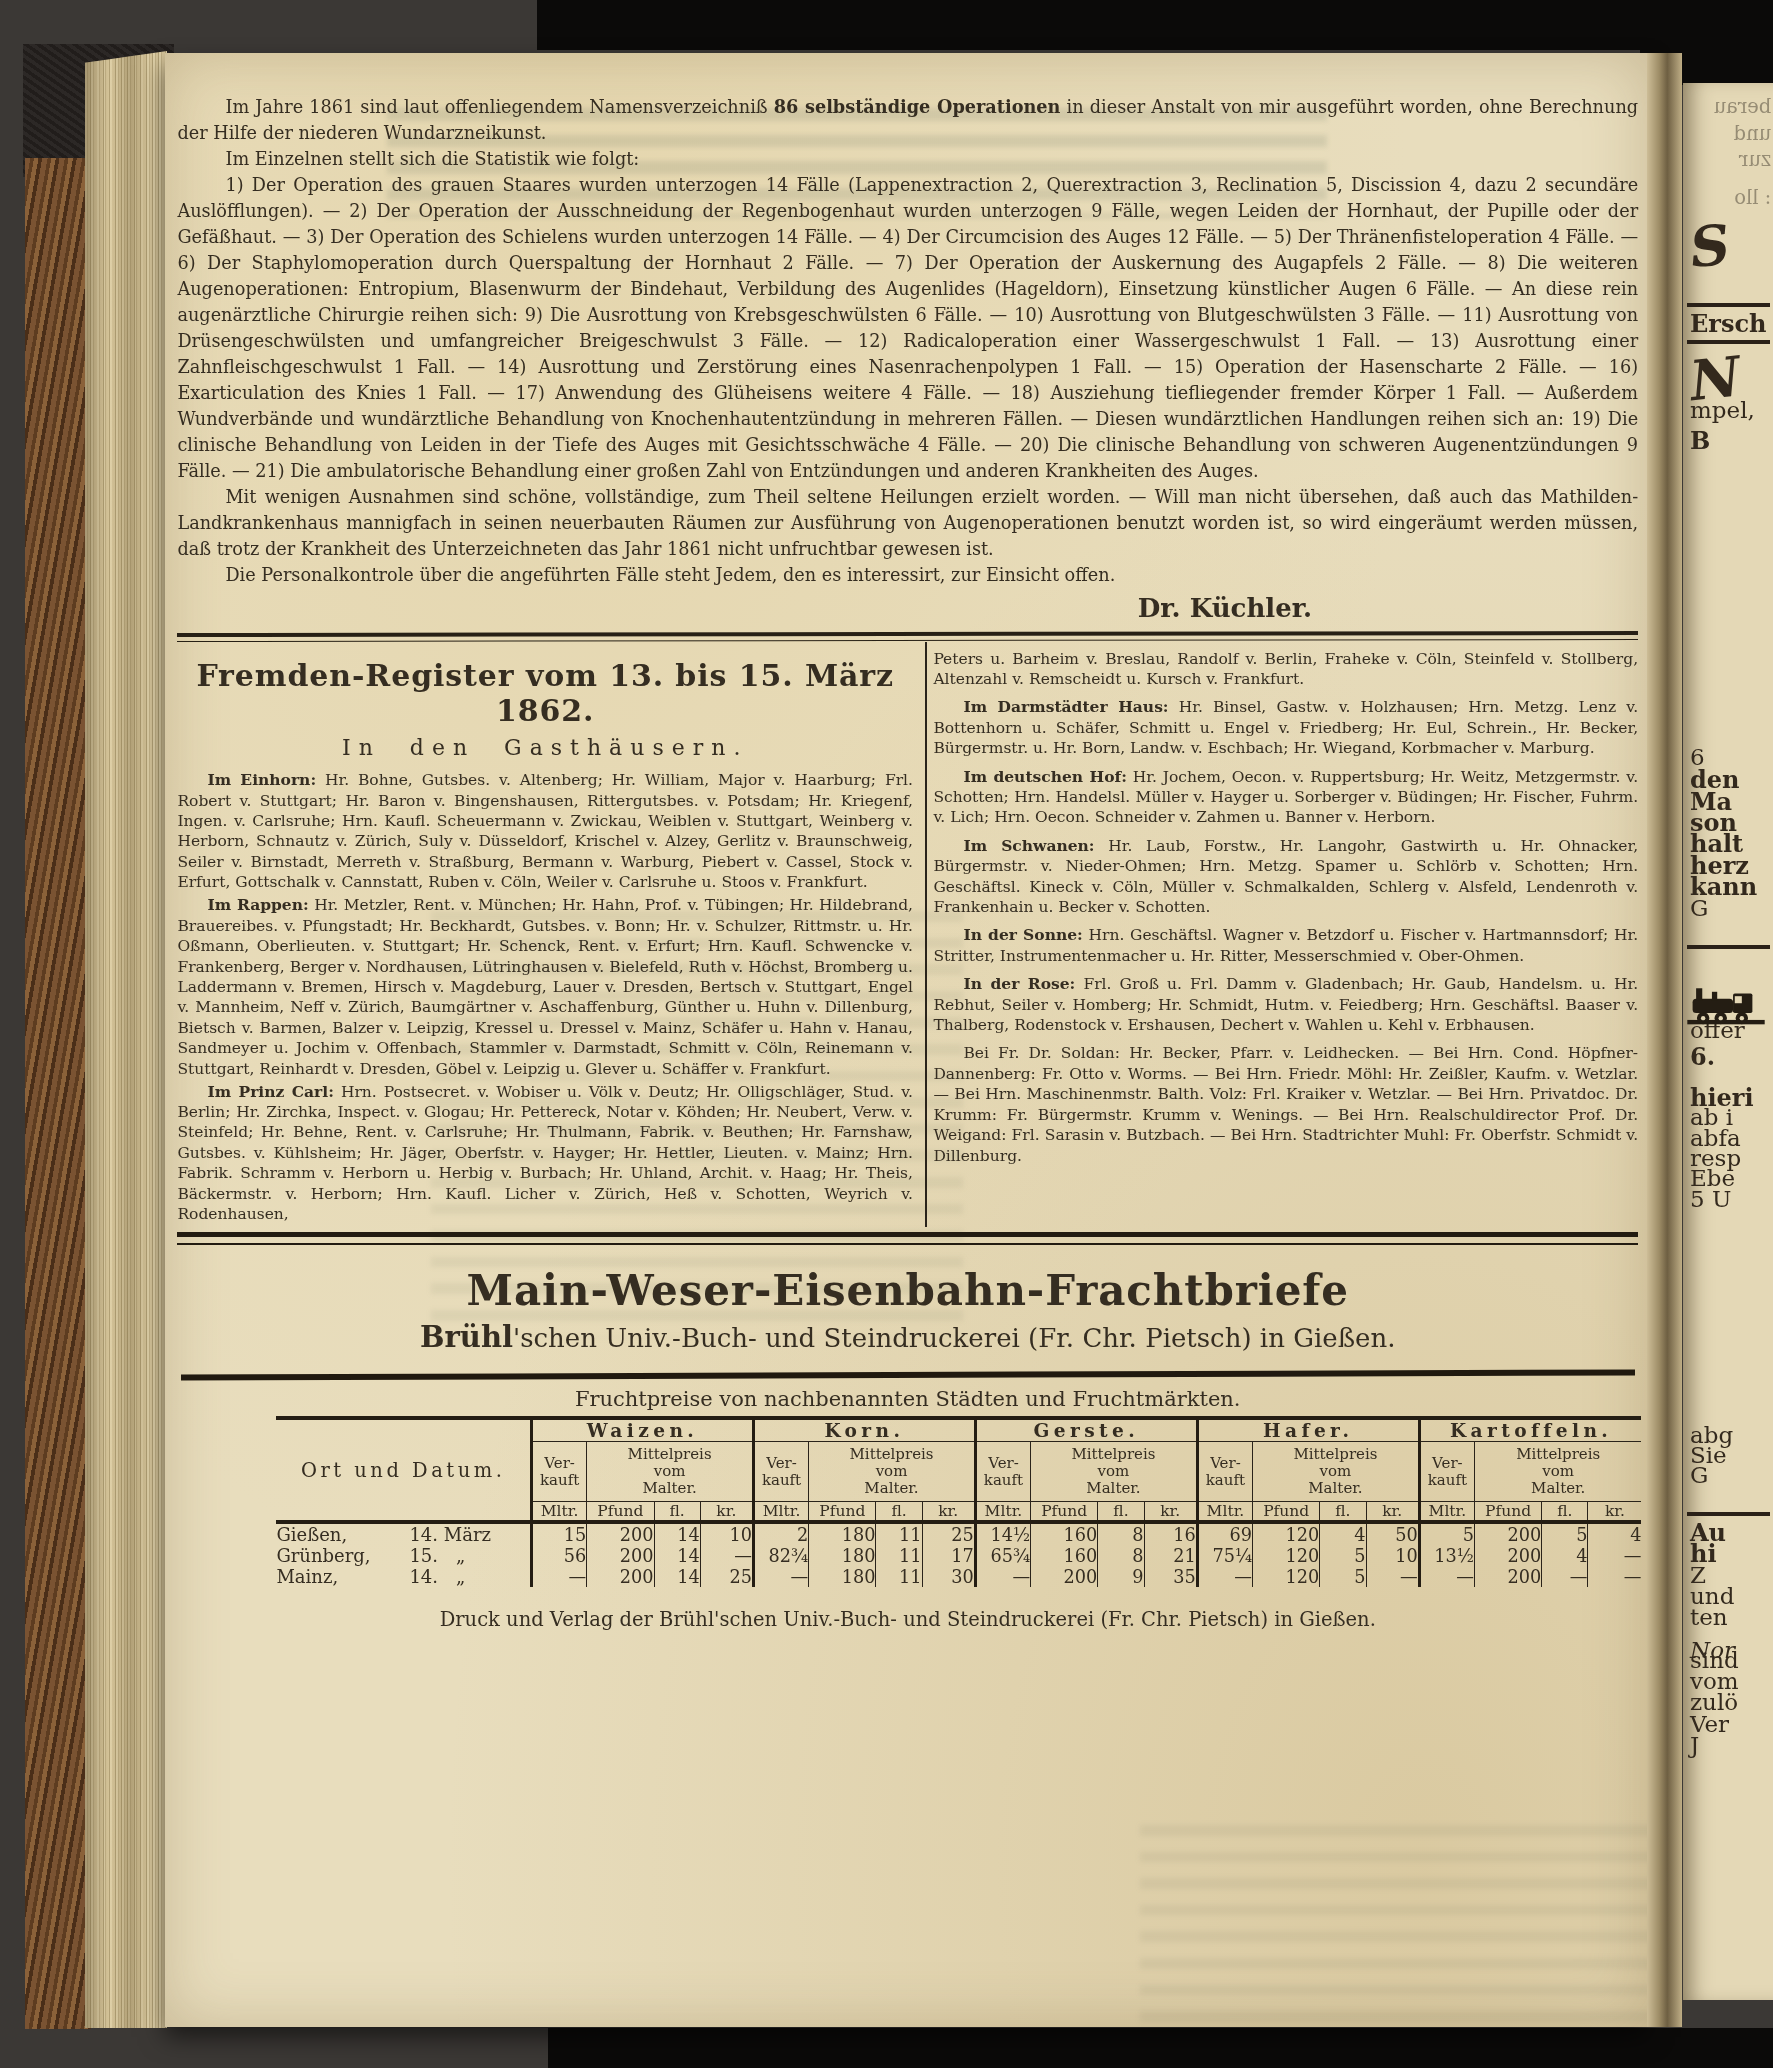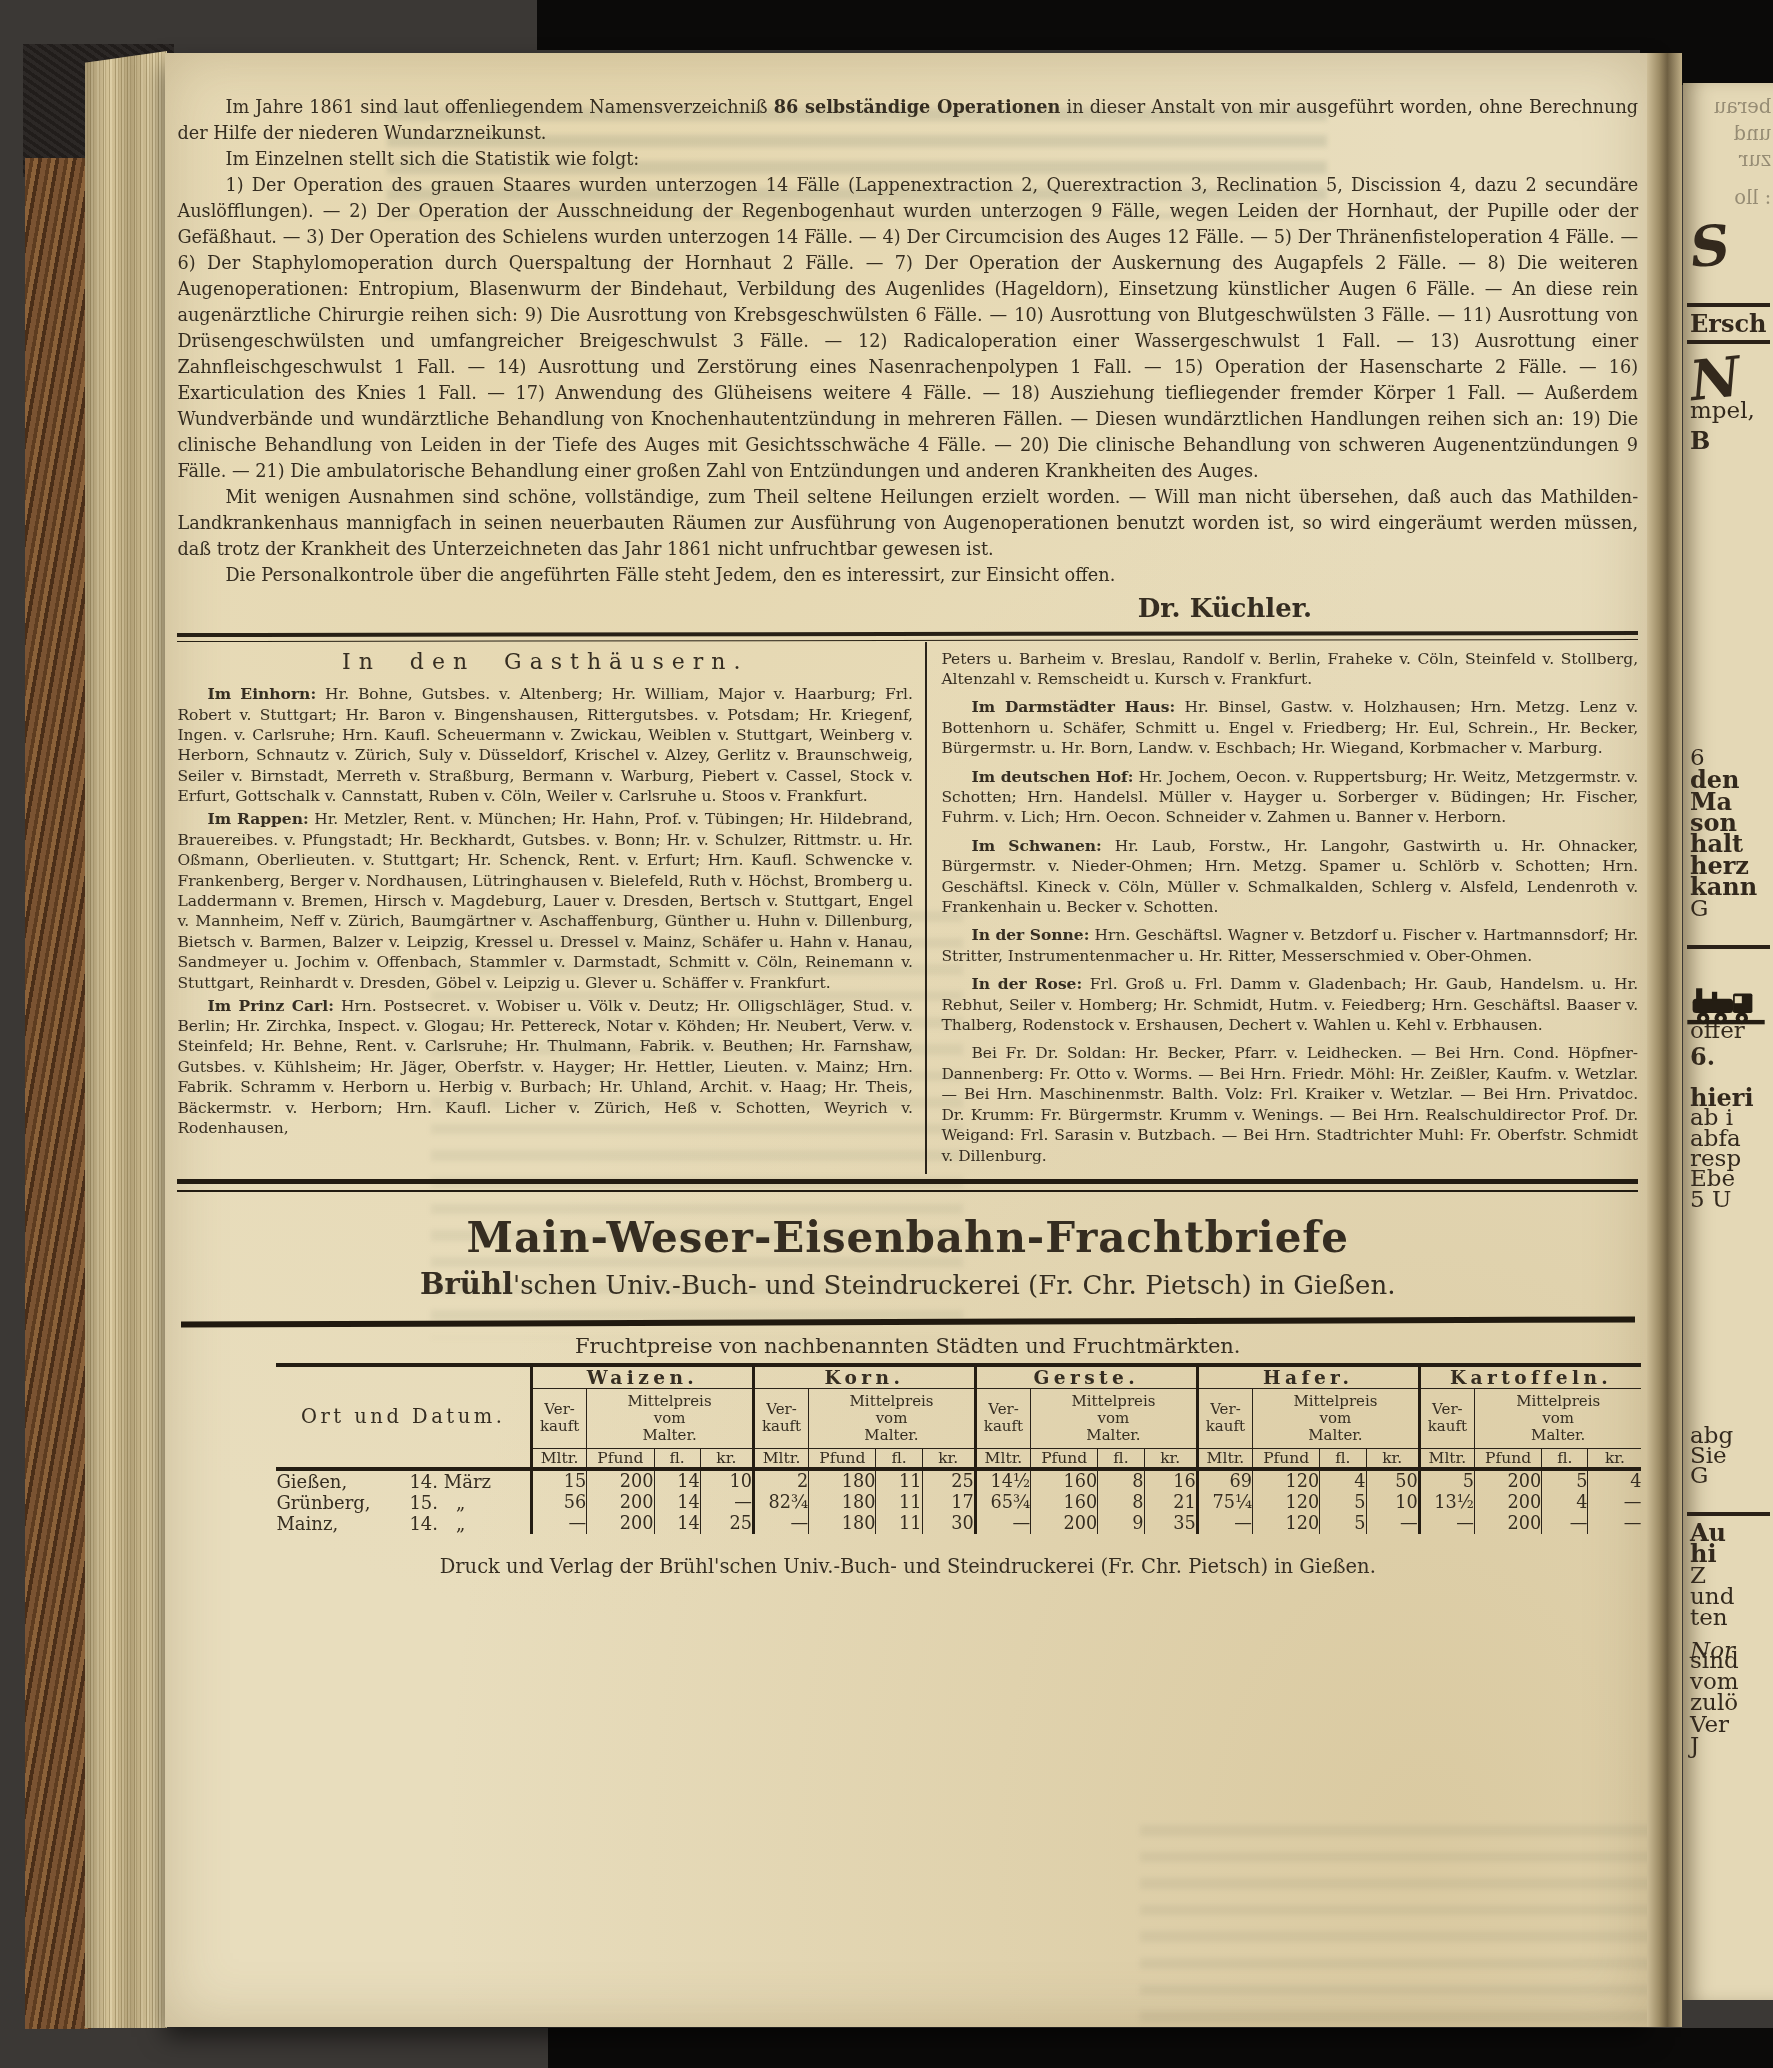--- a/index.html
+++ b/index.html
@@ -36,21 +36,21 @@
   
   .intro p{margin:0;text-indent:48px;text-align:justify;font-size:17.7px;line-height:26px;}
   .signature{text-align:right;padding-right:326px;font-weight:bold;font-size:26px;margin:5.3px 0 8.9px;}
   
   .rule-double1{height:4.4px;border-top:4.4px solid #272015;border-bottom:1.8px solid #272015;transform:rotate(-0.08deg);}
   .rule-double2{height:5.3px;border-top:5.3px solid #221b11;border-bottom:2.7px solid #221b11;margin-top:5.3px;}
   .rule-heavy{height:6.2px;background:#20190f;transform:rotate(-0.2deg);margin:17.7px 3.5px 8.9px;}
   
   .register{display:flex;align-items:stretch;}
   .reg-left{width:750px;padding-right:12.4px;border-right:2.7px solid #2a241b;box-sizing:border-box;}
-  .reg-right{flex:1;padding-left:14px;padding-top:7px;}
+  .reg-right{flex:1;padding-left:6px;padding-top:7px;}
   .reg-title{text-align:center;font-weight:bold;font-size:30px;letter-spacing:0.9px;margin:16px 0 7px;}
   .reg-sub{text-align:center;font-size:22px;letter-spacing:8px;word-spacing:14px;margin:7px 0 10.6px;}
   .entry{margin:0 0 2.7px;text-indent:30px;text-align:justify;font-size:15.5px;line-height:20.4px;}
   .entry.cont{text-indent:0;}
   .reg-right .entry{margin-bottom:8px;}
   .entry b{font-weight:bold;}
   .privat-head{margin:19.5px 0 12.4px;}
   
   .ad-title{margin:21px 0 5.3px;text-align:center;font-size:42px;font-weight:bold;letter-spacing:0.9px;}
   .ad-line1{font-size:26px;padding-left:14px;margin:8.9px 0 1.8px;}
@@ -112,20 +112,21 @@
         <p>1) Der Operation des grauen Staares wurden unterzogen 14 Fälle (Lappenextraction 2, Querextraction 3, Reclination 5, Discission 4, dazu 2 secundäre Auslöfflungen). — 2) Der Operation der Ausschneidung der Regenbogenhaut wurden unterzogen 9 Fälle, wegen Leiden der Hornhaut, der Pupille oder der Gefäßhaut. — 3) Der Operation des Schielens wurden unterzogen 14 Fälle. — 4) Der Circumcision des Auges 12 Fälle. — 5) Der Thränenfisteloperation 4 Fälle. — 6) Der Staphylomoperation durch Querspaltung der Hornhaut 2 Fälle. — 7) Der Operation der Auskernung des Augapfels 2 Fälle. — 8) Die weiteren Augenoperationen: Entropium, Blasenwurm der Bindehaut, Verbildung des Augenlides (Hageldorn), Einsetzung künstlicher Augen 6 Fälle. — An diese rein augenärztliche Chirurgie reihen sich: 9) Die Ausrottung von Krebsgeschwülsten 6 Fälle. — 10) Ausrottung von Blutgeschwülsten 3 Fälle. — 11) Ausrottung von Drüsengeschwülsten und umfangreicher Breigeschwulst 3 Fälle. — 12) Radicaloperation einer Wassergeschwulst 1 Fall. — 13) Ausrottung einer Zahnfleischgeschwulst 1 Fall. — 14) Ausrottung und Zerstörung eines Nasenrachenpolypen 1 Fall. — 15) Operation der Hasenscharte 2 Fälle. — 16) Exarticulation des Knies 1 Fall. — 17) Anwendung des Glüheisens weitere 4 Fälle. — 18) Ausziehung tiefliegender fremder Körper 1 Fall. — Außerdem Wundverbände und wundärztliche Behandlung von Knochenhautentzündung in mehreren Fällen. — Diesen wundärztlichen Handlungen reihen sich an: 19) Die clinische Behandlung von Leiden in der Tiefe des Auges mit Gesichtsschwäche 4 Fälle. — 20) Die clinische Behandlung von schweren Augenentzündungen 9 Fälle. — 21) Die ambulatorische Behandlung einer großen Zahl von Entzündungen und anderen Krankheiten des Auges.</p>
         <p>Mit wenigen Ausnahmen sind schöne, vollständige, zum Theil seltene Heilungen erzielt worden. — Will man nicht übersehen, daß auch das Mathilden-Landkrankenhaus mannigfach in seinen neuerbauten Räumen zur Ausführung von Augenoperationen benutzt worden ist, so wird eingeräumt werden müssen, daß trotz der Krankheit des Unterzeichneten das Jahr 1861 nicht unfruchtbar gewesen ist.</p>
         <p>Die Personalkontrole über die angeführten Fälle steht Jedem, den es interessirt, zur Einsicht offen.</p>
       </div>
       <div class="signature">Dr. Küchler.</div>
 
       <div class="rule-double1"></div>
 
       <div class="register">
         <div class="reg-left">
+          <div class="reg-title">Fremden-Register vom 13. bis 15. März 1862.</div>
           <div class="reg-sub">In den Gasthäusern.</div>
           <p class="entry"><b>Im Einhorn:</b> <span>Hr. Bohne, Gutsbes. v. Altenberg; Hr. William, Major v. Haarburg; Frl. Robert v. Stuttgart; Hr. Baron v. Bingenshausen, Rittergutsbes. v. Potsdam; Hr. Kriegenf, Ingen. v. Carlsruhe; Hrn. Kaufl. Scheuermann v. Zwickau, Weiblen v. Stuttgart, Weinberg v. Herborn, Schnautz v. Zürich, Suly v. Düsseldorf, Krischel v. Alzey, Gerlitz v. Braunschweig, Seiler v. Birnstadt, Merreth v. Straßburg, Bermann v. Warburg, Piebert v. Cassel, Stock v. Erfurt, Gottschalk v. Cannstatt, Ruben v. Cöln, Weiler v. Carlsruhe u. Stoos v. Frankfurt.</span></p>
           <p class="entry"><b>Im Rappen:</b> <span>Hr. Metzler, Rent. v. München; Hr. Hahn, Prof. v. Tübingen; Hr. Hildebrand, Brauereibes. v. Pfungstadt; Hr. Beckhardt, Gutsbes. v. Bonn; Hr. v. Schulzer, Rittmstr. u. Hr. Oßmann, Oberlieuten. v. Stuttgart; Hr. Schenck, Rent. v. Erfurt; Hrn. Kaufl. Schwencke v. Frankenberg, Berger v. Nordhausen, Lütringhausen v. Bielefeld, Ruth v. Höchst, Bromberg u. Laddermann v. Bremen, Hirsch v. Magdeburg, Lauer v. Dresden, Bertsch v. Stuttgart, Engel v. Mannheim, Neff v. Zürich, Baumgärtner v. Aschaffenburg, Günther u. Huhn v. Dillenburg, Bietsch v. Barmen, Balzer v. Leipzig, Kressel u. Dressel v. Mainz, Schäfer u. Hahn v. Hanau, Sandmeyer u. Jochim v. Offenbach, Stammler v. Darmstadt, Schmitt v. Cöln, Reinemann v. Stuttgart, Reinhardt v. Dresden, Göbel v. Leipzig u. Glever u. Schäffer v. Frankfurt.</span></p>
           <p class="entry"><b>Im Prinz Carl:</b> <span>Hrn. Postsecret. v. Wobiser u. Völk v. Deutz; Hr. Olligschläger, Stud. v. Berlin; Hr. Zirchka, Inspect. v. Glogau; Hr. Pettereck, Notar v. Köhden; Hr. Neubert, Verw. v. Steinfeld; Hr. Behne, Rent. v. Carlsruhe; Hr. Thulmann, Fabrik. v. Beuthen; Hr. Farnshaw, Gutsbes. v. Kühlsheim; Hr. Jäger, Oberfstr. v. Hayger; Hr. Hettler, Lieuten. v. Mainz; Hrn. Fabrik. Schramm v. Herborn u. Herbig v. Burbach; Hr. Uhland, Archit. v. Haag; Hr. Theis, Bäckermstr. v. Herborn; Hrn. Kaufl. Licher v. Zürich, Heß v. Schotten, Weyrich v. Rodenhausen,</span></p>
         </div>
         <div class="reg-right">
           <p class="entry cont"><span>Peters u. Barheim v. Breslau, Randolf v. Berlin, Fraheke v. Cöln, Steinfeld v. Stollberg, Altenzahl v. Remscheidt u. Kursch v. Frankfurt.</span></p>
           <p class="entry"><b>Im Darmstädter Haus:</b> <span>Hr. Binsel, Gastw. v. Holzhausen; Hrn. Metzg. Lenz v. Bottenhorn u. Schäfer, Schmitt u. Engel v. Friedberg; Hr. Eul, Schrein., Hr. Becker, Bürgermstr. u. Hr. Born, Landw. v. Eschbach; Hr. Wiegand, Korbmacher v. Marburg.</span></p>
           <p class="entry"><b>Im deutschen Hof:</b> <span>Hr. Jochem, Oecon. v. Ruppertsburg; Hr. Weitz, Metzgermstr. v. Schotten; Hrn. Handelsl. Müller v. Hayger u. Sorberger v. Büdingen; Hr. Fischer, Fuhrm. v. Lich; Hrn. Oecon. Schneider v. Zahmen u. Banner v. Herborn.</span></p>
           <p class="entry"><b>Im Schwanen:</b> <span>Hr. Laub, Forstw., Hr. Langohr, Gastwirth u. Hr. Ohnacker, Bürgermstr. v. Nieder-Ohmen; Hrn. Metzg. Spamer u. Schlörb v. Schotten; Hrn. Geschäftsl. Kineck v. Cöln, Müller v. Schmalkalden, Schlerg v. Alsfeld, Lendenroth v. Frankenhain u. Becker v. Schotten.</span></p>

